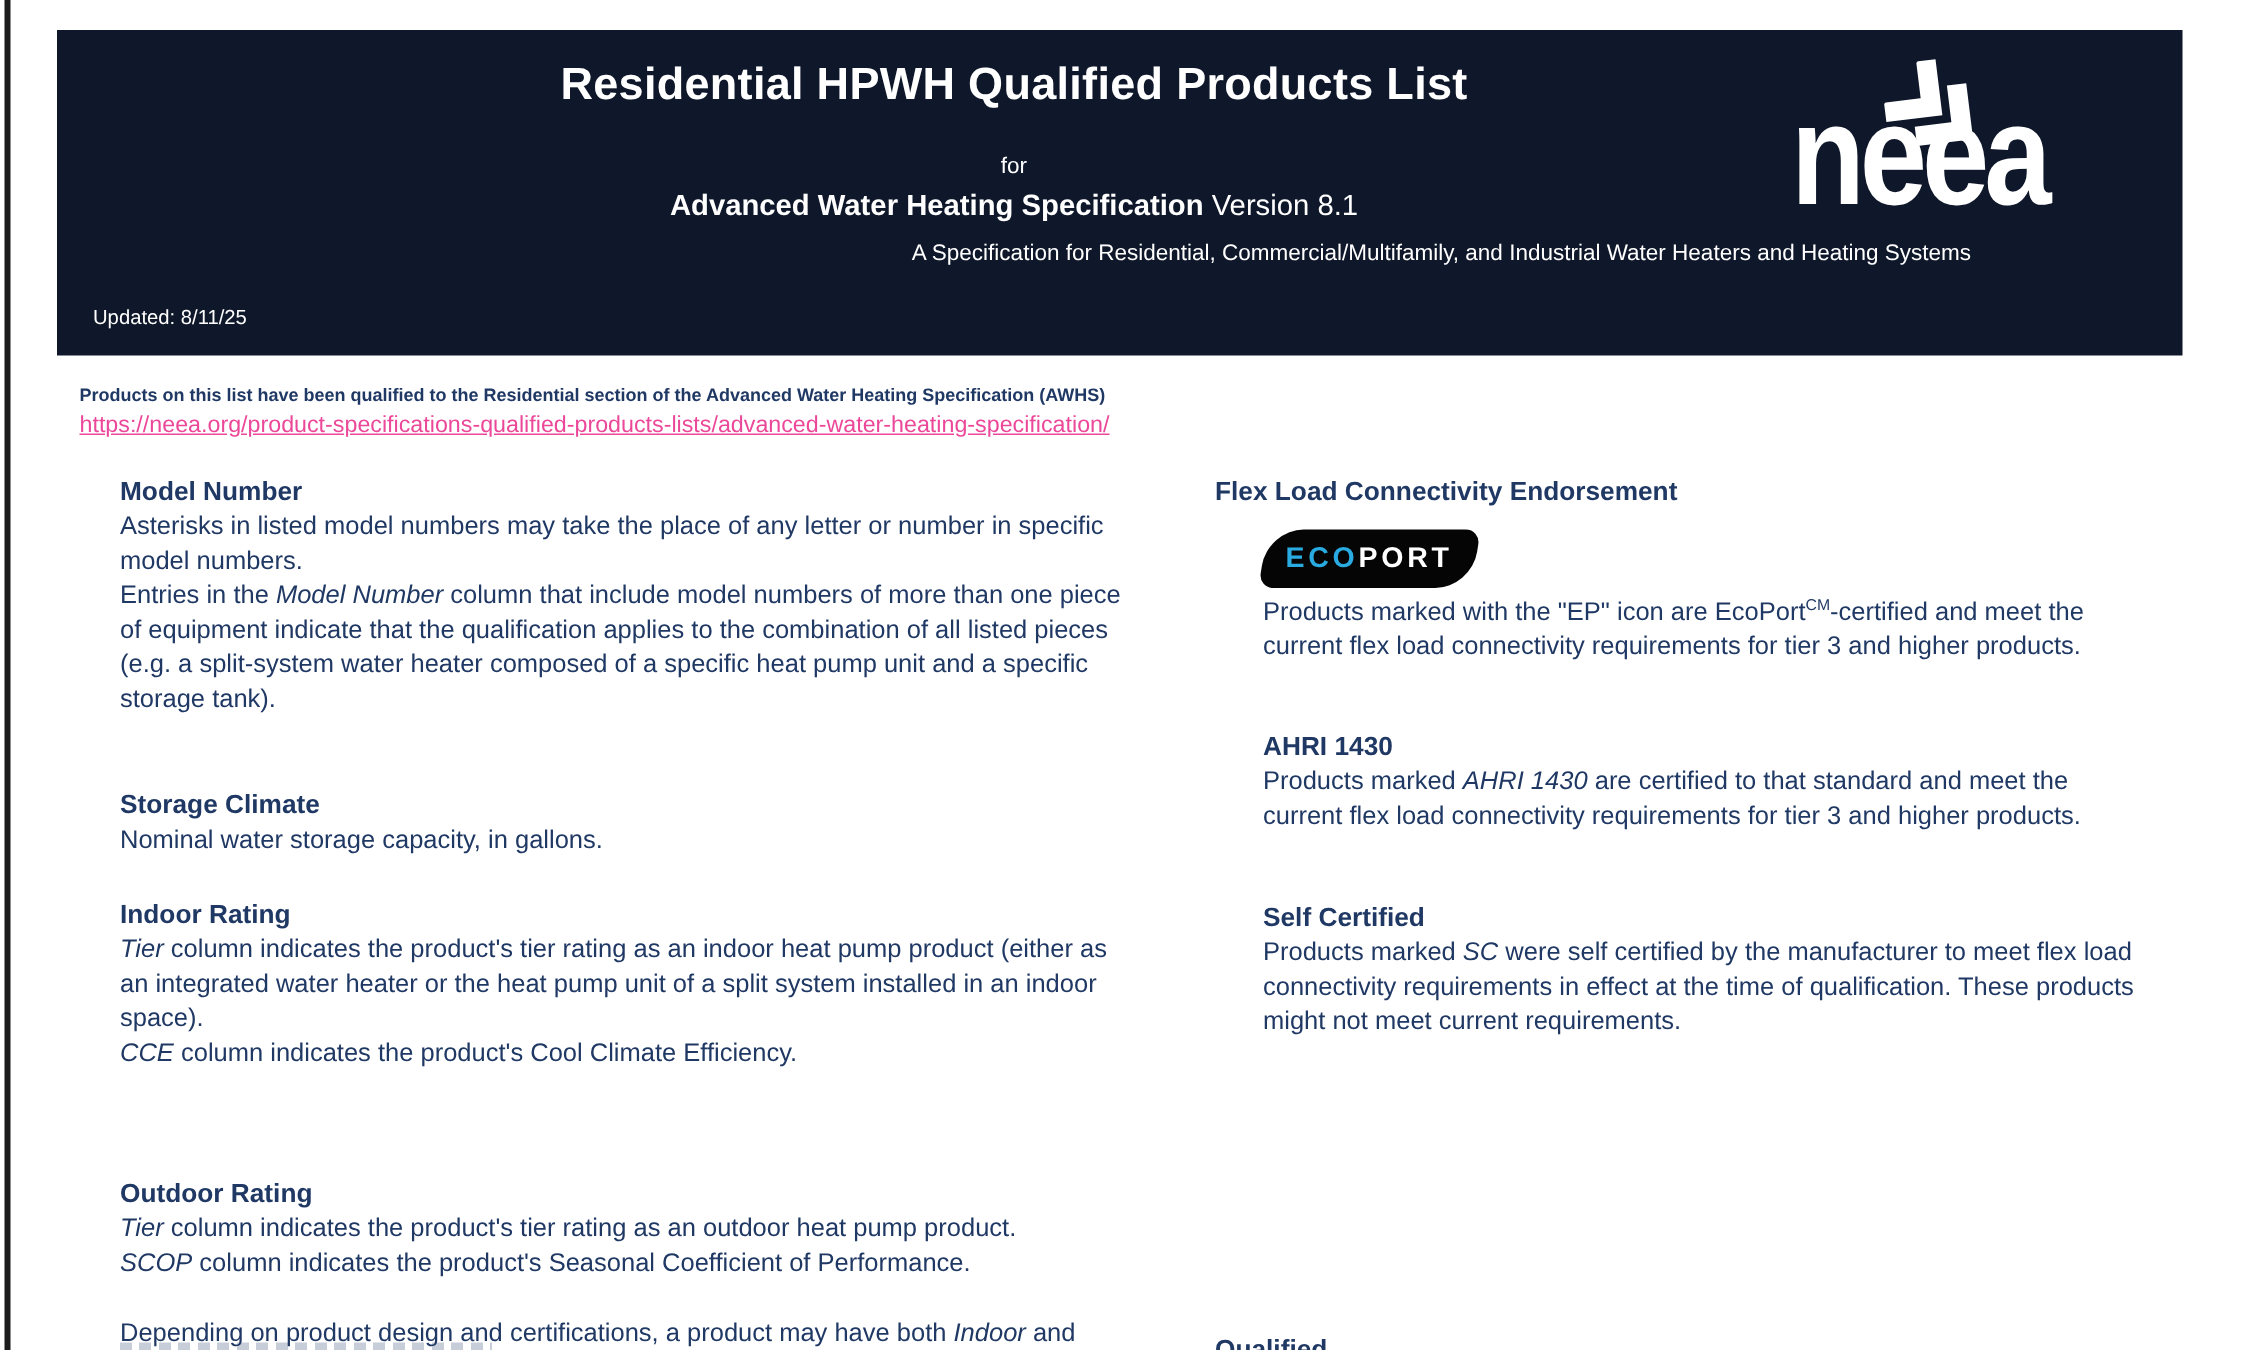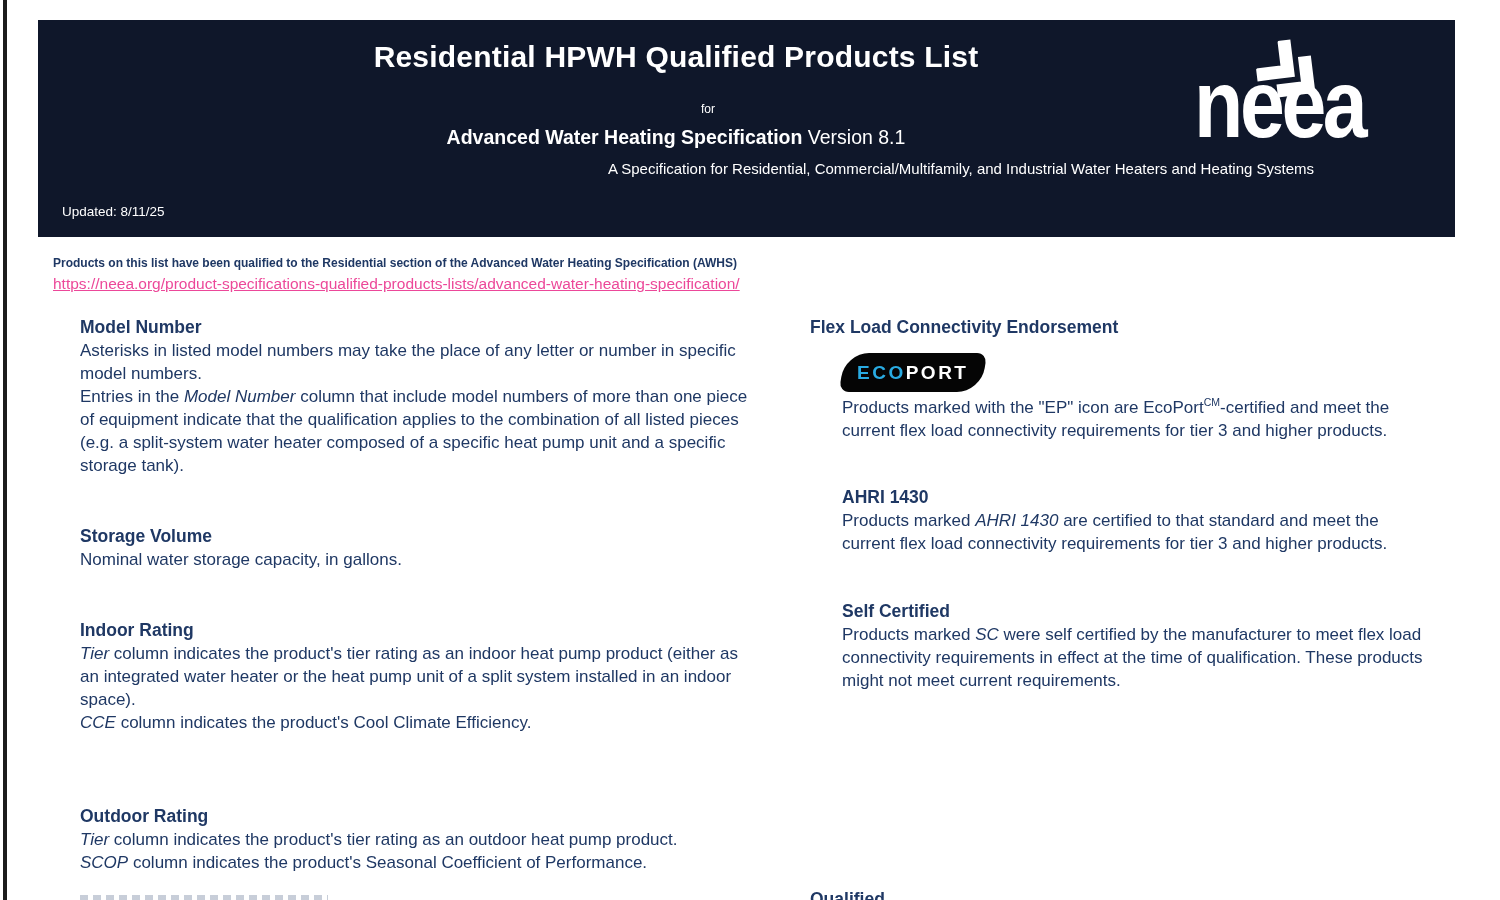--- a/index.html
+++ b/index.html
@@ -8,21 +8,21 @@
     font-family:"Liberation Sans", sans-serif;position:relative;
     color:#1F3864;
   }
   
   .page-edge{position:absolute;left:3px;top:0;width:4px;height:900px;background:#1c1c1c;}
 
   
   .banner{position:absolute;left:38px;top:20px;width:1417px;height:217px;background:#0f172a;color:#fff;}
   .banner-text-area{position:absolute;left:0;top:0;width:1276px;height:217px;}
   .banner-title{position:absolute;left:0;top:20px;width:100%;text-align:center;font-size:30px;font-weight:bold;letter-spacing:0.2px;}
-  .banner-for{position:absolute;left:0;top:82px;width:100%;text-align:center;font-size:12px;margin-left:32px;}
+  .banner-for{position:absolute;left:0;top:82px;width:100%;text-align:center;font-size:15px;}
   .banner-sub{position:absolute;left:0;top:106px;width:100%;text-align:center;font-size:19.5px;}
   .banner-sub .bold{font-weight:bold;}
   .banner-tagline{position:absolute;left:0;top:140px;width:100%;text-align:right;font-size:15px;}
   .banner-updated{position:absolute;left:24px;top:184px;font-size:13.5px;}
 
   
   .neea-logo{position:absolute;left:1120px;top:0;width:297px;height:217px;}
   .neea-wordmark{
     position:absolute;left:36px;top:36px;
     font-size:96px;font-weight:bold;letter-spacing:-4px;line-height:1;
@@ -96,26 +96,26 @@
 
 <div class="col col-left">
 
   <div class="sec">
     <h3 class="sec-heading">Model Number</h3>
     <p><span>Asterisks in listed model numbers may take the place of any letter or number in specific model numbers.</span></p>
     <p><span>Entries in the </span><span class="i">Model Number</span><span> column that include model numbers of more than one piece of equipment indicate that the qualification applies to the combination of all listed pieces (e.g. a split-system water heater composed of a specific heat pump unit and a specific storage tank).</span></p>
   </div>
 
   <div class="sec">
-    <h3 class="sec-heading" style="margin-top:48px;">Storage Volume</h3>
+    <h3 class="sec-heading" style="margin-top:48px;">Storage Climate</h3>
     <p><span>Nominal water storage capacity, in gallons.</span></p>
   </div>
 
   <div class="sec">
-    <h3 class="sec-heading" style="margin-top:48px;">Indoor Rating</h3>
+    <h3 class="sec-heading" style="margin-top:27px;">Indoor Rating</h3>
     <p><span class="i">Tier</span><span> column indicates the product's tier rating as an indoor heat pump product (either as an integrated water heater or the heat pump unit of a split system installed in an indoor space).</span></p>
     <p><span class="i">CCE</span><span> column indicates the product's Cool Climate Efficiency.</span></p>
   </div>
 
   <div class="sec">
     <h3 class="sec-heading" style="margin-top:71px;">Outdoor Rating</h3>
     <p><span class="i">Tier</span><span> column indicates the product's tier rating as an outdoor heat pump product.</span></p>
     <p><span class="i">SCOP</span><span> column indicates the product's Seasonal Coefficient of Performance.</span></p>
     <p class="para-gap"><span>Depending on product design and certifications, a product may have both </span><span class="i">Indoor</span><span> and </span><span class="i">Outdoor</span><span> ratings.</span></p>
   </div>

